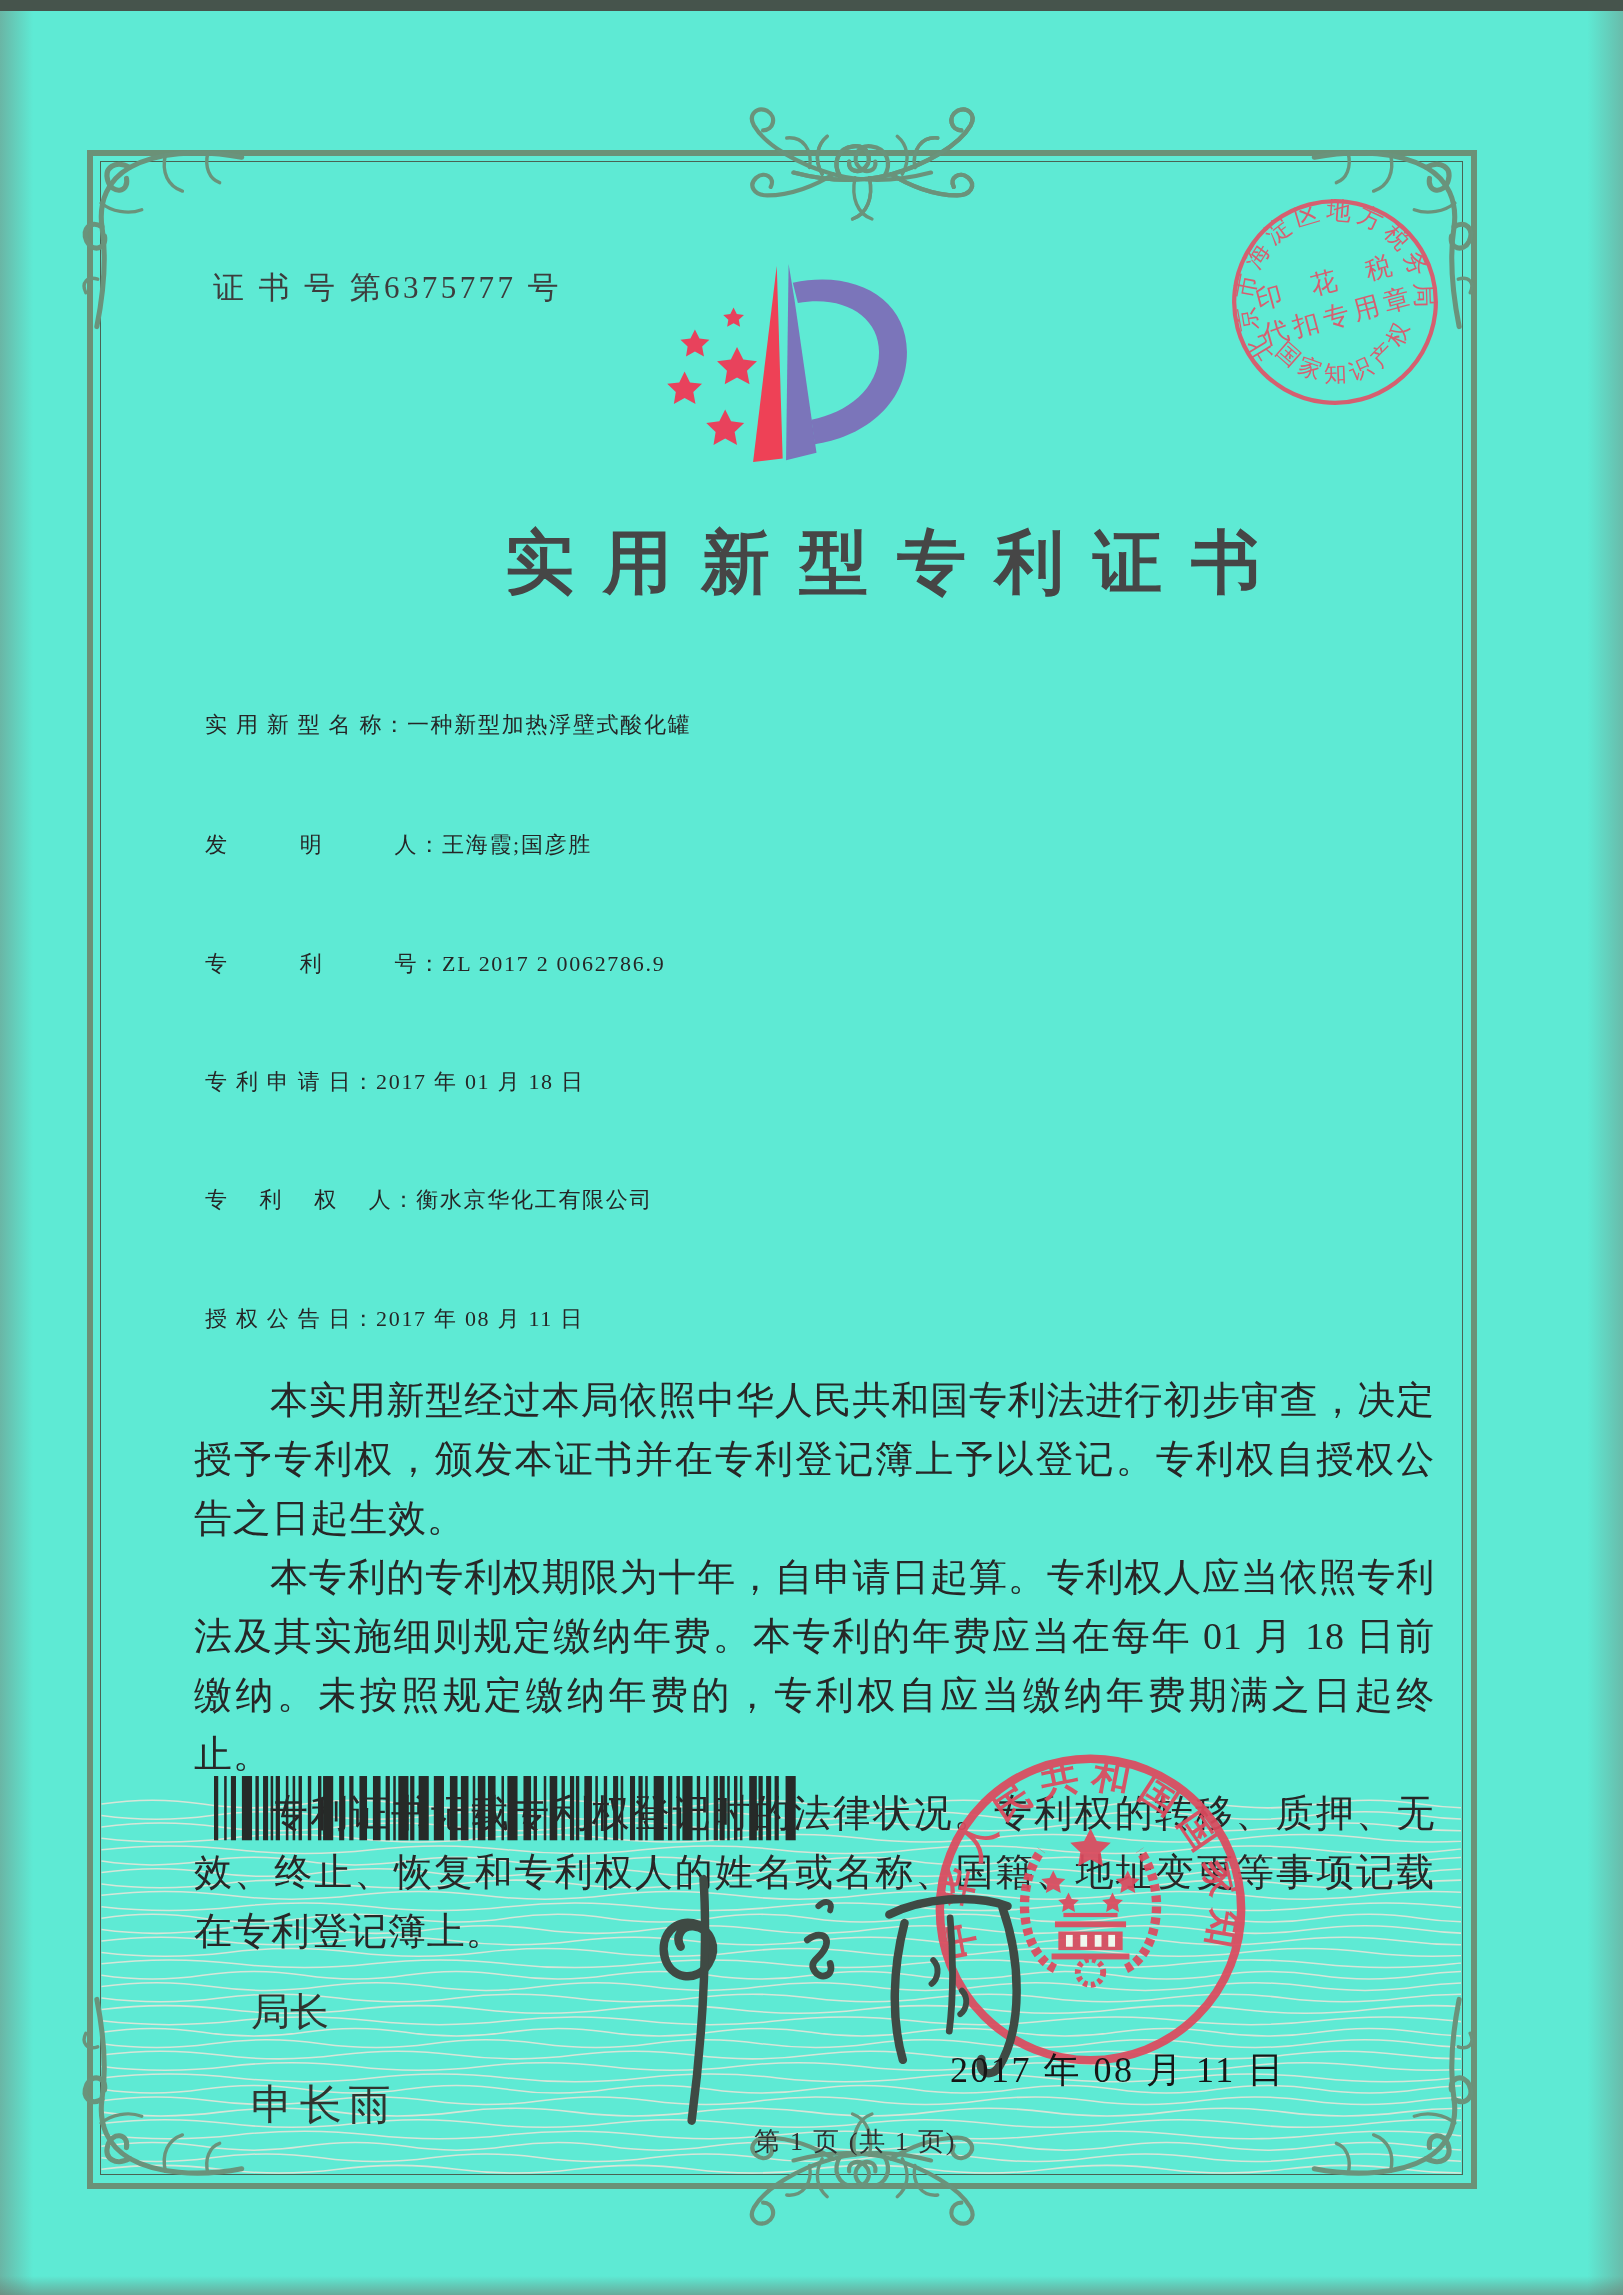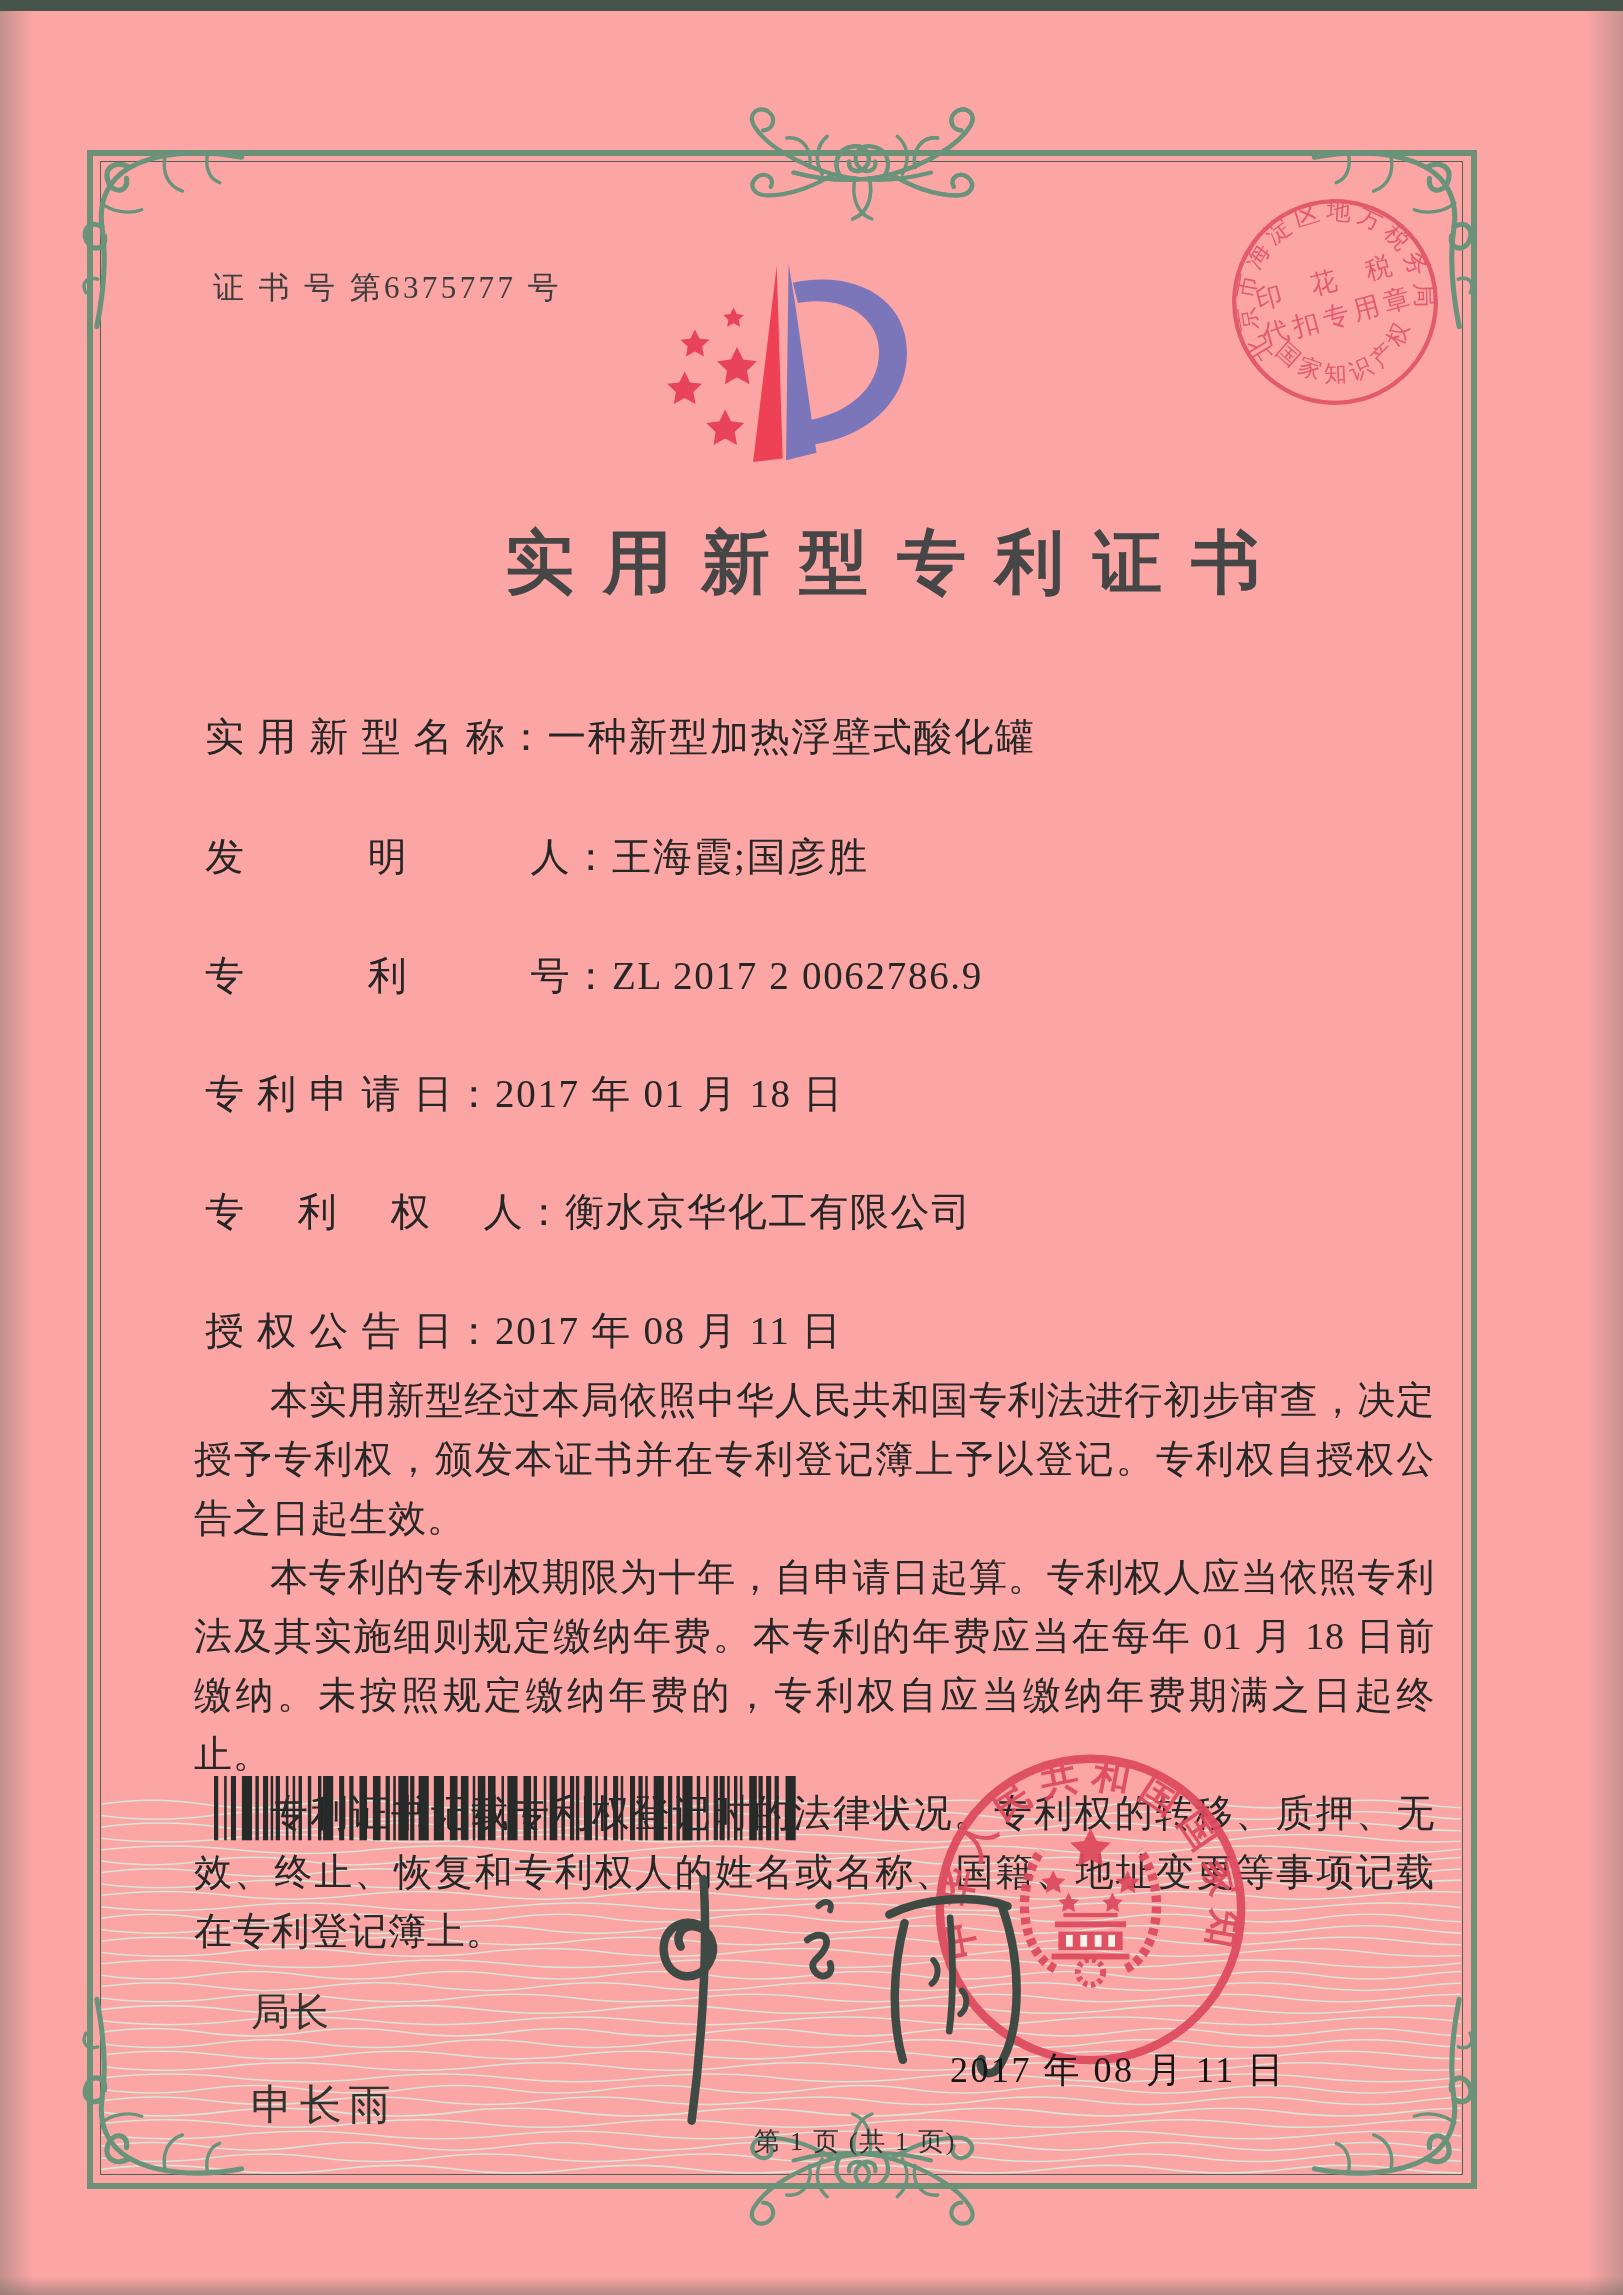--- a/index.html
+++ b/index.html
@@ -1,16 +1,16 @@
 <!DOCTYPE html>
 <html style="font-size:13.5px"><head>
 <meta charset="utf-8">
 <style>
   html,body{margin:0;padding:0;background:#e9e7e0;}
-  .page{position:relative;width:1623px;height:2295px;background:#fca5a5;overflow:hidden;
+  .page{position:relative;width:1623px;height:2295px;background:#5eead4;overflow:hidden;
         font-family:"Liberation Serif","DejaVu Serif",serif;color:#2a2a2a;}
   
   .edge-top{position:absolute;left:0;top:0;width:100%;height:11px;background:#46544c;}
   .edge-left{position:absolute;left:0;top:11px;bottom:0;width:39px;
              background:linear-gradient(90deg,rgba(120,118,108,.45),rgba(250,248,241,0) 85%);}
   .edge-right{position:absolute;right:0;top:11px;bottom:0;width:42px;
               background:linear-gradient(270deg,rgba(120,118,108,.40),rgba(250,248,241,0) 85%);}
   .edge-bottom{position:absolute;left:0;bottom:0;width:100%;height:18.6px;
                background:linear-gradient(0deg,rgba(110,108,98,.5),rgba(250,248,241,0));}
   
@@ -18,21 +18,21 @@
                border:6px solid #6b9177;}
   .frame-inner{position:absolute;left:100px;top:161px;width:1361px;height:2012px;
                border:1.7px solid #4a6353;}
   .waves{position:absolute;left:101px;top:1799px;z-index:1;}
   .orn{position:absolute;z-index:3;}
   .cert-no{position:absolute;left:213px;top:267px;font-size:31px;letter-spacing:3.4px;color:#3d3d3d;z-index:4;}
   .logo{position:absolute;left:666px;top:247px;z-index:4;}
   .tax-stamp{position:absolute;left:1224px;top:191px;z-index:4;opacity:.92;}
   .title{position:absolute;left:87px;top:517px;width:1620px;text-align:center;
          font-size:69px;font-weight:700;letter-spacing:29px;color:#464646;z-index:4;}
-  .field{position:absolute;left:205px;font-size:39px;color:#262626;z-index:4;white-space:pre;}
+  .field{position:absolute;left:205px;font-size:22px;color:#262626;z-index:4;white-space:pre;}
   .field .lab{letter-spacing:1.7px;}
   .field .val{letter-spacing:1.7px;}
   .paras{position:absolute;left:194px;top:1371px;width:1241px;z-index:4;}
   .paras p{margin:0;font-size:38px;line-height:59px;text-align:justify;text-indent:2em;
            color:#272727;letter-spacing:0.8px;}
   .barcode{position:absolute;left:214px;top:1776px;z-index:4;}
   .director-title{position:absolute;left:251px;top:1985px;font-size:39px;color:#30342f;z-index:5;}
   .director-name{position:absolute;left:251px;top:2077px;font-size:42px;letter-spacing:6.8px;color:#30342f;z-index:5;}
   .signature{position:absolute;left:592px;top:1857px;z-index:5;}
   .seal{position:absolute;left:928px;top:1747px;z-index:4;opacity:.93;}

